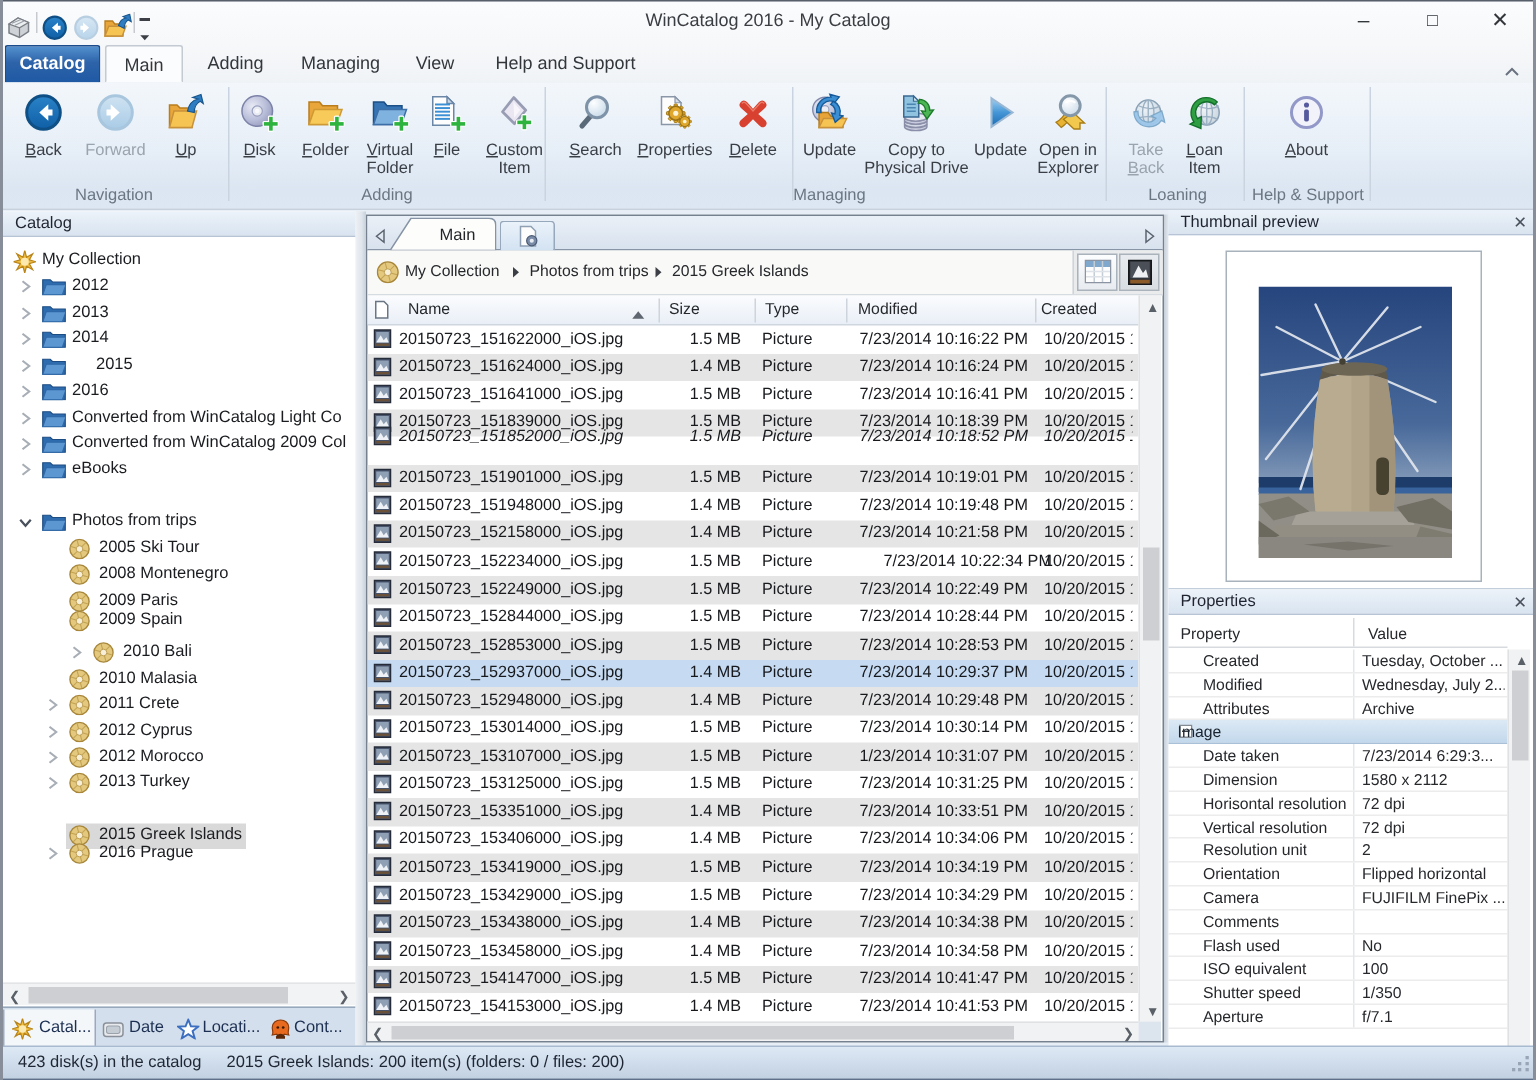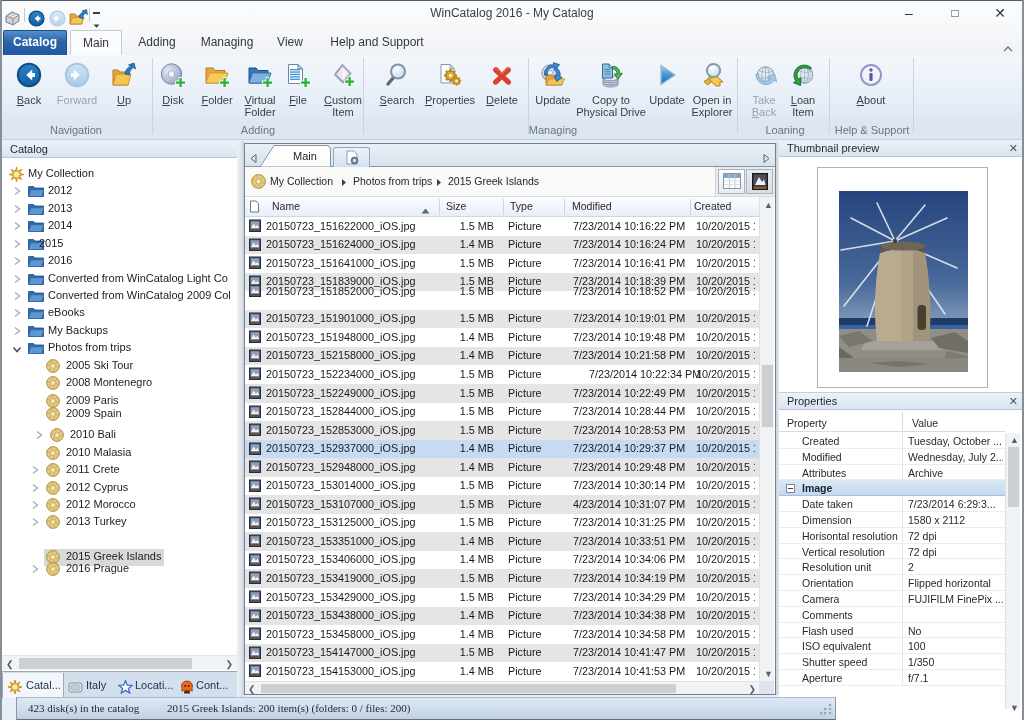--- a/index.html
+++ b/index.html
@@ -57,24 +57,24 @@
 
 #rpanel{left:779px;top:140px;width:245px;height:557px;}
 #thumbwrap{position:absolute;left:0;top:17px;width:245px;height:236px;background:#fff;border-bottom:1px solid #c2cedc;}
 #photo{position:absolute;left:38px;top:10px;width:171px;height:221px;background:#fff;border:1px solid #a8b2bc;}
 #props{position:absolute;left:0;top:253px;width:245px;height:444px;background:#fff;font-size:10.5px;color:#26282c;}
 #propshead{position:absolute;left:0;top:0;width:245px;}
 .prow{position:absolute;left:0;width:226px;height:15.8px;border-bottom:1px solid #ececec;}
 .prow .pn{position:absolute;left:23px;top:2px;white-space:nowrap;overflow:hidden;max-width:118px;}
 .prow .pv{position:absolute;left:129px;top:2px;white-space:nowrap;overflow:hidden;max-width:95px;}
 .prow.grp{background:linear-gradient(#dce9f5,#c3d8ec);border-bottom:1px solid #a8c0d8;}
-.prow.grp .pn{font-weight:bold;left:23px;color:#1a2430;}
+.prow.grp .pn{font-weight:normal;left:6px;color:#1a2430;}
 #pvscroll{position:absolute;left:226px;top:40px;width:15px;height:276px;background:#f1f2f3;border-left:1px solid #dfe1e3;}
 #rsplit{left:776px;top:143px;width:3px;height:552px;background:linear-gradient(90deg,#c6cfd9,#e4e9ef);}
-#statusbar{left:16px;top:697px;width:820px;height:23px;background:linear-gradient(#dde9f4,#cddaea 60%,#c2d1e1);border-top:1px solid #a8bacf;border-bottom:1px solid #5f718a;border-left:1px solid #8a96a5;border-right:1px solid #8a96a5;font-size:11px;color:#1e2633;font-family:Liberation Serif, serif;}
+#statusbar{left:0;top:697px;width:1024px;height:23px;background:linear-gradient(#dde9f4,#cddaea 60%,#c2d1e1);border-top:1px solid #a8bacf;border-bottom:1px solid #5f718a;border-left:1px solid #8a96a5;border-right:1px solid #8a96a5;font-size:11px;color:#1e2633;}
 </style></head><body>
 <div id="titlebar" class="abs"></div>
 <div id="titletext" class="abs">WinCatalog 2016 - My Catalog</div>
 <div class="abs" style="left:4px;top:9px;"><svg width="17" height="18" viewBox="0 0 17 18" style="">
       <path d="M2 7 L8 3 L15 6 L15 12 L9 16 L2 13 Z" fill="#cfd2d6" stroke="#7a7f86" stroke-width="1"></path>
     <path d="M2 7 L8 3 L15 6 L9 9.5 Z" fill="#eceef0" stroke="#7a7f86" stroke-width="0.8"></path>
     <path d="M9 9.5 L9 16" stroke="#7a7f86" stroke-width="0.8"></path>
     <path d="M4 6.5 L10 4 M6 7.8 L12 5" stroke="#9aa0a8" stroke-width="0.7"></path>
     </svg></div>
 <div class="abs" style="left:24px;top:8px;width:1px;height:14px;background:#c6cacf;"></div>
@@ -447,21 +447,21 @@
       <div class="lbl" style="left:46px;">2014</div>
     </div>
 <div class="trow" style="left:0;top:76.7px;width:236px;">
       <div style="position:absolute;left:11px;top:3px;"><svg width="8" height="10" viewBox="0 0 8 10" style="">
           <path d="M2 1.5 L6.5 5 L2 8.5" fill="none" stroke="#a8aeb6" stroke-width="1.4"></path>
         </svg></div>
       <div style="position:absolute;left:26px;top:1px;"><svg width="16" height="13" viewBox="0 0 16 13" style="">
           <path d="M0.5 2.5 L5.5 2.5 L7 4 L15.5 4 L15.5 12.5 L0.5 12.5 Z" fill="#2e6cb0" stroke="#1d4c82" stroke-width="0.8"></path>
     <path d="M0.5 12.5 L2.8 5.8 L16 5.8 L13.6 12.5 Z" fill="#5d97d2" stroke="#2e68a8" stroke-width="0.8"></path>
         </svg></div>
-      <div class="lbl" style="left:37px;">2015</div>
+      <div class="lbl" style="left:62px;">2015</div>
     </div>
 <div class="trow" style="left:0;top:94.1px;width:236px;">
       <div style="position:absolute;left:11px;top:3px;"><svg width="8" height="10" viewBox="0 0 8 10" style="">
           <path d="M2 1.5 L6.5 5 L2 8.5" fill="none" stroke="#a8aeb6" stroke-width="1.4"></path>
         </svg></div>
       <div style="position:absolute;left:26px;top:1px;"><svg width="16" height="13" viewBox="0 0 16 13" style="">
           <path d="M0.5 2.5 L5.5 2.5 L7 4 L15.5 4 L15.5 12.5 L0.5 12.5 Z" fill="#2e6cb0" stroke="#1d4c82" stroke-width="0.8"></path>
     <path d="M0.5 12.5 L2.8 5.8 L16 5.8 L13.6 12.5 Z" fill="#5d97d2" stroke="#2e68a8" stroke-width="0.8"></path>
         </svg></div>
       <div class="lbl" style="left:46px;">2016</div>
@@ -488,30 +488,20 @@
     </div>
 <div class="trow" style="left:0;top:146.4px;width:236px;">
       <div style="position:absolute;left:11px;top:3px;"><svg width="8" height="10" viewBox="0 0 8 10" style="">
           <path d="M2 1.5 L6.5 5 L2 8.5" fill="none" stroke="#a8aeb6" stroke-width="1.4"></path>
         </svg></div>
       <div style="position:absolute;left:26px;top:1px;"><svg width="16" height="13" viewBox="0 0 16 13" style="">
           <path d="M0.5 2.5 L5.5 2.5 L7 4 L15.5 4 L15.5 12.5 L0.5 12.5 Z" fill="#2e6cb0" stroke="#1d4c82" stroke-width="0.8"></path>
     <path d="M0.5 12.5 L2.8 5.8 L16 5.8 L13.6 12.5 Z" fill="#5d97d2" stroke="#2e68a8" stroke-width="0.8"></path>
         </svg></div>
       <div class="lbl" style="left:46px;">eBooks</div>
-    </div>
-<div class="trow" style="left:0;top:163.8px;width:236px;">
-      <div style="position:absolute;left:11px;top:3px;"><svg width="8" height="10" viewBox="0 0 8 10" style="">
-          <path d="M2 1.5 L6.5 5 L2 8.5" fill="none" stroke="#a8aeb6" stroke-width="1.4"></path>
-        </svg></div>
-      <div style="position:absolute;left:26px;top:1px;"><svg width="16" height="13" viewBox="0 0 16 13" style="">
-          <path d="M0.5 2.5 L5.5 2.5 L7 4 L15.5 4 L15.5 12.5 L0.5 12.5 Z" fill="#2e6cb0" stroke="#1d4c82" stroke-width="0.8"></path>
-    <path d="M0.5 12.5 L2.8 5.8 L16 5.8 L13.6 12.5 Z" fill="#5d97d2" stroke="#2e68a8" stroke-width="0.8"></path>
-        </svg></div>
-      <div class="lbl" style="left:46px;">My Backups</div>
     </div>
 <div class="trow" style="left:0;top:181.2px;width:236px;">
       <div style="position:absolute;left:10px;top:4px;"><svg width="10" height="9" viewBox="0 0 10 9" style="">
           <path d="M1.5 2.5 L5 6.5 L8.5 2.5" fill="none" stroke="#49515c" stroke-width="1.5"></path>
         </svg></div>
       <div style="position:absolute;left:26px;top:1px;"><svg width="16" height="13" viewBox="0 0 16 13" style="">
           <path d="M0.5 2.5 L5.5 2.5 L7 4 L15.5 4 L15.5 12.5 L0.5 12.5 Z" fill="#2e6cb0" stroke="#1d4c82" stroke-width="0.8"></path>
     <path d="M0.5 12.5 L2.8 5.8 L16 5.8 L13.6 12.5 Z" fill="#5d97d2" stroke="#2e68a8" stroke-width="0.8"></path>
         </svg></div>
       <div class="lbl" style="left:46px;">Photos from trips</div>
@@ -561,21 +551,21 @@
           <path d="M7.0 7.0 L12.8 8.6" stroke="#c3a352" stroke-width="0.7"></path>
           <path d="M7.0 7.0 L8.6 12.8" stroke="#c3a352" stroke-width="0.7"></path>
           <path d="M7.0 7.0 L2.8 11.2" stroke="#c3a352" stroke-width="0.7"></path>
           <path d="M7.0 7.0 L1.2 5.4" stroke="#c3a352" stroke-width="0.7"></path>
           <path d="M7.0 7.0 L5.4 1.2" stroke="#c3a352" stroke-width="0.7"></path>
           <path d="M7.0 7.0 L11.2 2.8" stroke="#c3a352" stroke-width="0.7"></path>
     <circle cx="7.0" cy="7.0" r="2.2" fill="#f7efd8" stroke="#b99a4e" stroke-width="0.6"></circle>
         </svg></div>
       <div class="lbl" style="left:64px;">2009 Spain</div>
     </div>
-<div class="trow" style="left:4px;top:268.3px;width:236px;">
+<div class="trow" style="left:16px;top:268.3px;width:236px;">
       <div style="position:absolute;left:29px;top:3px;"><svg width="8" height="10" viewBox="0 0 8 10" style="">
           <path d="M2 1.5 L6.5 5 L2 8.5" fill="none" stroke="#a8aeb6" stroke-width="1.4"></path>
         </svg></div>
       <div style="position:absolute;left:44px;top:1px;"><svg width="14" height="14" viewBox="0 0 14 14" style="">
           <circle cx="7.0" cy="7.0" r="6.4" fill="#e3c87e" stroke="#a8873a" stroke-width="0.9"></circle>
           <path d="M7.0 7.0 L12.8 8.6" stroke="#c3a352" stroke-width="0.7"></path>
           <path d="M7.0 7.0 L8.6 12.8" stroke="#c3a352" stroke-width="0.7"></path>
           <path d="M7.0 7.0 L2.8 11.2" stroke="#c3a352" stroke-width="0.7"></path>
           <path d="M7.0 7.0 L1.2 5.4" stroke="#c3a352" stroke-width="0.7"></path>
           <path d="M7.0 7.0 L5.4 1.2" stroke="#c3a352" stroke-width="0.7"></path>
@@ -698,21 +688,21 @@
 <div class="sthumb" style="left:17px;top:2px;width:173px;height:11px;"></div>
   </div>
 <div id="ltabs" class="abs">
 <div class="ltab" style="left:0px;width:62px;background:#f4f7fa;border-right:1px solid #9aa9bd;border-left:1px solid #9aa9bd;"><span class="ic" style="left:5px;"><svg width="14" height="14" viewBox="0 0 14 14" style="">
           <polygon points="7.0,0.0 8.2,4.2 11.9,2.1 9.8,5.8 14.0,7.0 9.8,8.2 11.9,11.9 8.2,9.8 7.0,14.0 5.8,9.8 2.1,11.9 4.2,8.2 0.0,7.0 4.2,5.8 2.1,2.1 5.8,4.2" fill="#f0bc3e" stroke="#b9851a" stroke-width="0.8"></polygon>
           <circle cx="7.0" cy="7.0" r="2.5" fill="#fbe9af"></circle>
         </svg></span><span style="margin-left:23px;">Catal...</span></div>
 <div class="ltab" style="left:66px;width:48px;"><span class="ic" style="left:0px;"><svg width="16" height="13" viewBox="0 0 16 13" style="">
           <rect x="1" y="2" width="13" height="9" rx="2" fill="#e7e9ec" stroke="#8a9099" stroke-width="1"></rect>
     <rect x="3" y="4" width="9" height="5" rx="1.5" fill="#c6ccd4" stroke="#9aa2ac" stroke-width="0.7"></rect>
-        </svg></span><span style="margin-left:18px;">Italy</span></div>
+        </svg></span><span style="margin-left:18px;">Date</span></div>
 <div class="ltab" style="left:116px;width:60px;"><span class="ic" style="left:0px;"><svg width="15" height="14" viewBox="0 0 15 14" style="">
           <path d="M7.5 0.8 L9.3 5.2 L14.2 5.4 L10.4 8.4 L11.8 13.2 L7.5 10.4 L3.2 13.2 L4.6 8.4 L0.8 5.4 L5.7 5.2 Z" fill="#ffffff" stroke="#3c6fc0" stroke-width="1.3"></path>
         </svg></span><span style="margin-left:17px;">Locati...</span></div>
 <div class="ltab" style="left:178px;width:56px;"><span class="ic" style="left:0px;"><svg width="14" height="14" viewBox="0 0 14 14" style="">
           <path d="M7 1 C10 1 12.5 3 12.5 6 C12.5 8 11.5 9 12.5 11 L9.5 10.5 C8.8 12 5.2 12 4.5 10.5 L1.5 11 C2.5 9 1.5 8 1.5 6 C1.5 3 4 1 7 1 Z" fill="#e86a1e" stroke="#8a3a0a" stroke-width="0.8"></path>
     <path d="M4 12 C5 9.5 9 9.5 10 12 L10 13.5 L4 13.5 Z" fill="#5a2808"></path>
     <circle cx="5.2" cy="6" r="0.9" fill="#3a1a05"></circle>
           <circle cx="8.8" cy="6" r="0.9" fill="#3a1a05"></circle>
         </svg></span><span style="margin-left:16px;">Cont...</span></div>
 </div>
@@ -835,21 +825,21 @@
 <rect x="1.8" y="2.3" width="8.4" height="7" fill="#8fa0b5"></rect>
 <path d="M1.8 9.3 L4.8 4.5 L6.8 7.8 L8.6 5.8 L10.2 9.3 Z" fill="#eef1f5"></path>
 <rect x="1.8" y="10" width="8.4" height="1.6" fill="#6a5138"></rect>
           </svg></span>
         <div style="left:21px;">20150723_151839000_iOS.jpg</div>
         <div style="left:204px;width:45px;text-align:right;">1.5 MB</div>
         <div style="left:263px;">Picture</div>
         <div style="left:328px;">7/23/2014 10:18:39 PM</div>
         <div style="left:451px;width:59px;overflow:hidden;">10/20/2015 1</div>
       </div>
-<div class="frow" style="top:65px;">
+<div class="frow" style="top:65px;font-style:italic;">
         <span class="fic"><svg width="12" height="13" viewBox="0 0 12 13" style="">
             <rect x="0.5" y="1" width="11" height="11.5" fill="#46536b" stroke="#262c3a" stroke-width="1"></rect>
 <rect x="1.8" y="2.3" width="8.4" height="7" fill="#8fa0b5"></rect>
 <path d="M1.8 9.3 L4.8 4.5 L6.8 7.8 L8.6 5.8 L10.2 9.3 Z" fill="#eef1f5"></path>
 <rect x="1.8" y="10" width="8.4" height="1.6" fill="#6a5138"></rect>
           </svg></span>
         <div style="left:21px;">20150723_151852000_iOS.jpg</div>
         <div style="left:204px;width:45px;text-align:right;">1.5 MB</div>
         <div style="left:263px;">Picture</div>
         <div style="left:328px;">7/23/2014 10:18:52 PM</div>
@@ -988,21 +978,21 @@
 <div class="frow alt" style="top:278.2px;">
         <span class="fic"><svg width="12" height="13" viewBox="0 0 12 13" style="">
             <rect x="0.5" y="1" width="11" height="11.5" fill="#46536b" stroke="#262c3a" stroke-width="1"></rect>
 <rect x="1.8" y="2.3" width="8.4" height="7" fill="#8fa0b5"></rect>
 <path d="M1.8 9.3 L4.8 4.5 L6.8 7.8 L8.6 5.8 L10.2 9.3 Z" fill="#eef1f5"></path>
 <rect x="1.8" y="10" width="8.4" height="1.6" fill="#6a5138"></rect>
           </svg></span>
         <div style="left:21px;">20150723_153107000_iOS.jpg</div>
         <div style="left:204px;width:45px;text-align:right;">1.5 MB</div>
         <div style="left:263px;">Picture</div>
-        <div style="left:328px;">4/23/2014 10:31:07 PM</div>
+        <div style="left:328px;">1/23/2014 10:31:07 PM</div>
         <div style="left:451px;width:59px;overflow:hidden;">10/20/2015 1</div>
       </div>
 <div class="frow" style="top:296.8px;">
         <span class="fic"><svg width="12" height="13" viewBox="0 0 12 13" style="">
             <rect x="0.5" y="1" width="11" height="11.5" fill="#46536b" stroke="#262c3a" stroke-width="1"></rect>
 <rect x="1.8" y="2.3" width="8.4" height="7" fill="#8fa0b5"></rect>
 <path d="M1.8 9.3 L4.8 4.5 L6.8 7.8 L8.6 5.8 L10.2 9.3 Z" fill="#eef1f5"></path>
 <rect x="1.8" y="10" width="8.4" height="1.6" fill="#6a5138"></rect>
           </svg></span>
         <div style="left:21px;">20150723_153125000_iOS.jpg</div>

